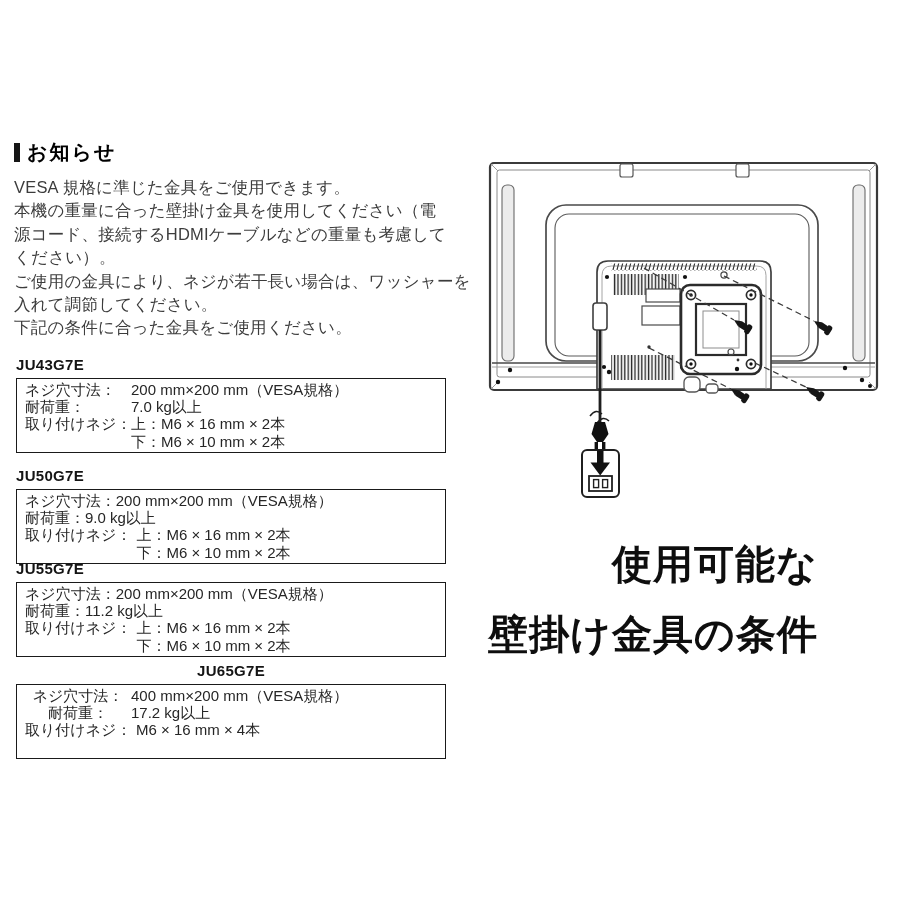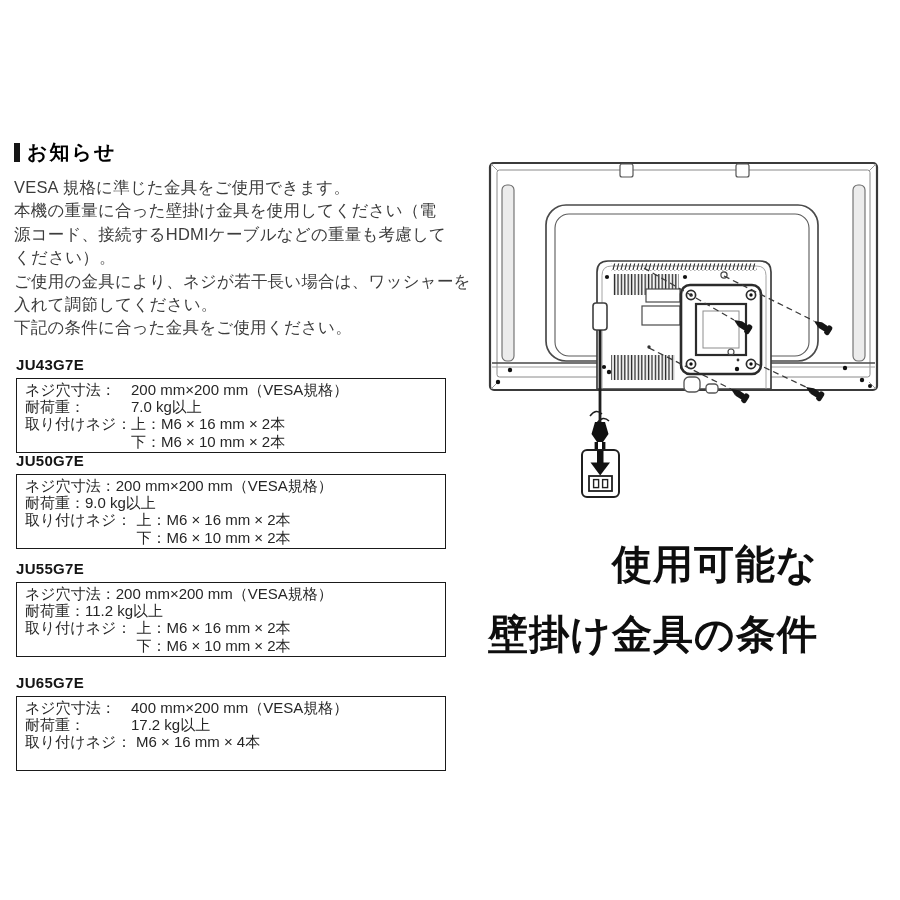--- a/index.html
+++ b/index.html
@@ -16,22 +16,22 @@
   
   .notice { position: absolute; left: 14px; top: 139px; width: 452px; }
   .notice-heading { display: flex; align-items: center; font-weight: bold; font-size: 20px; letter-spacing: 2px; color: #000000; }
   .heading-bar { width: 6px; height: 19px; background: #161616; margin-right: 7px; flex: none; }
   .notice-lines { margin-top: 10px; font-size: 16.5px; line-height: 23.4px; letter-spacing: 0.2px; color: #3c3c3c; }
   .notice-lines div { white-space: nowrap; }
 
   
   .tables { position: absolute; left: 16px; top: 356px; width: 430px; height: 404px; }
   .spec-table { position: absolute; left: 0; width: 430px; }
-  .spec-table.t0 { top: 0; } .spec-table.t1 { top: 96px; }
-  .spec-table.t2 { top: 204px; } .spec-table.t3 { top: 318px; }
+  .spec-table.t0 { top: 0; } .spec-table.t1 { top: 111px; }
+  .spec-table.t2 { top: 204px; } .spec-table.t3 { top: 306px; text-align: center; }
   .spec-table .model { font-size: 15px; font-weight: bold; color: #141414; letter-spacing: 0.3px; height: 19px; margin-bottom: 3px; }
   .spec-table .box { border: 1.8px solid #1a1a1a; height: 75px; padding: 2px 8px; font-size: 15px; line-height: 17.2px; color: #262626; overflow: hidden; }
   .row { display: flex; }
   .row .lbl { flex: none; white-space: nowrap; }
   .wide .row .lbl { width: 106px; }
   .row .val { white-space: nowrap; }
   .stack > div { white-space: nowrap; }
   .pad-left { padding-left: 5px; }
 
   

